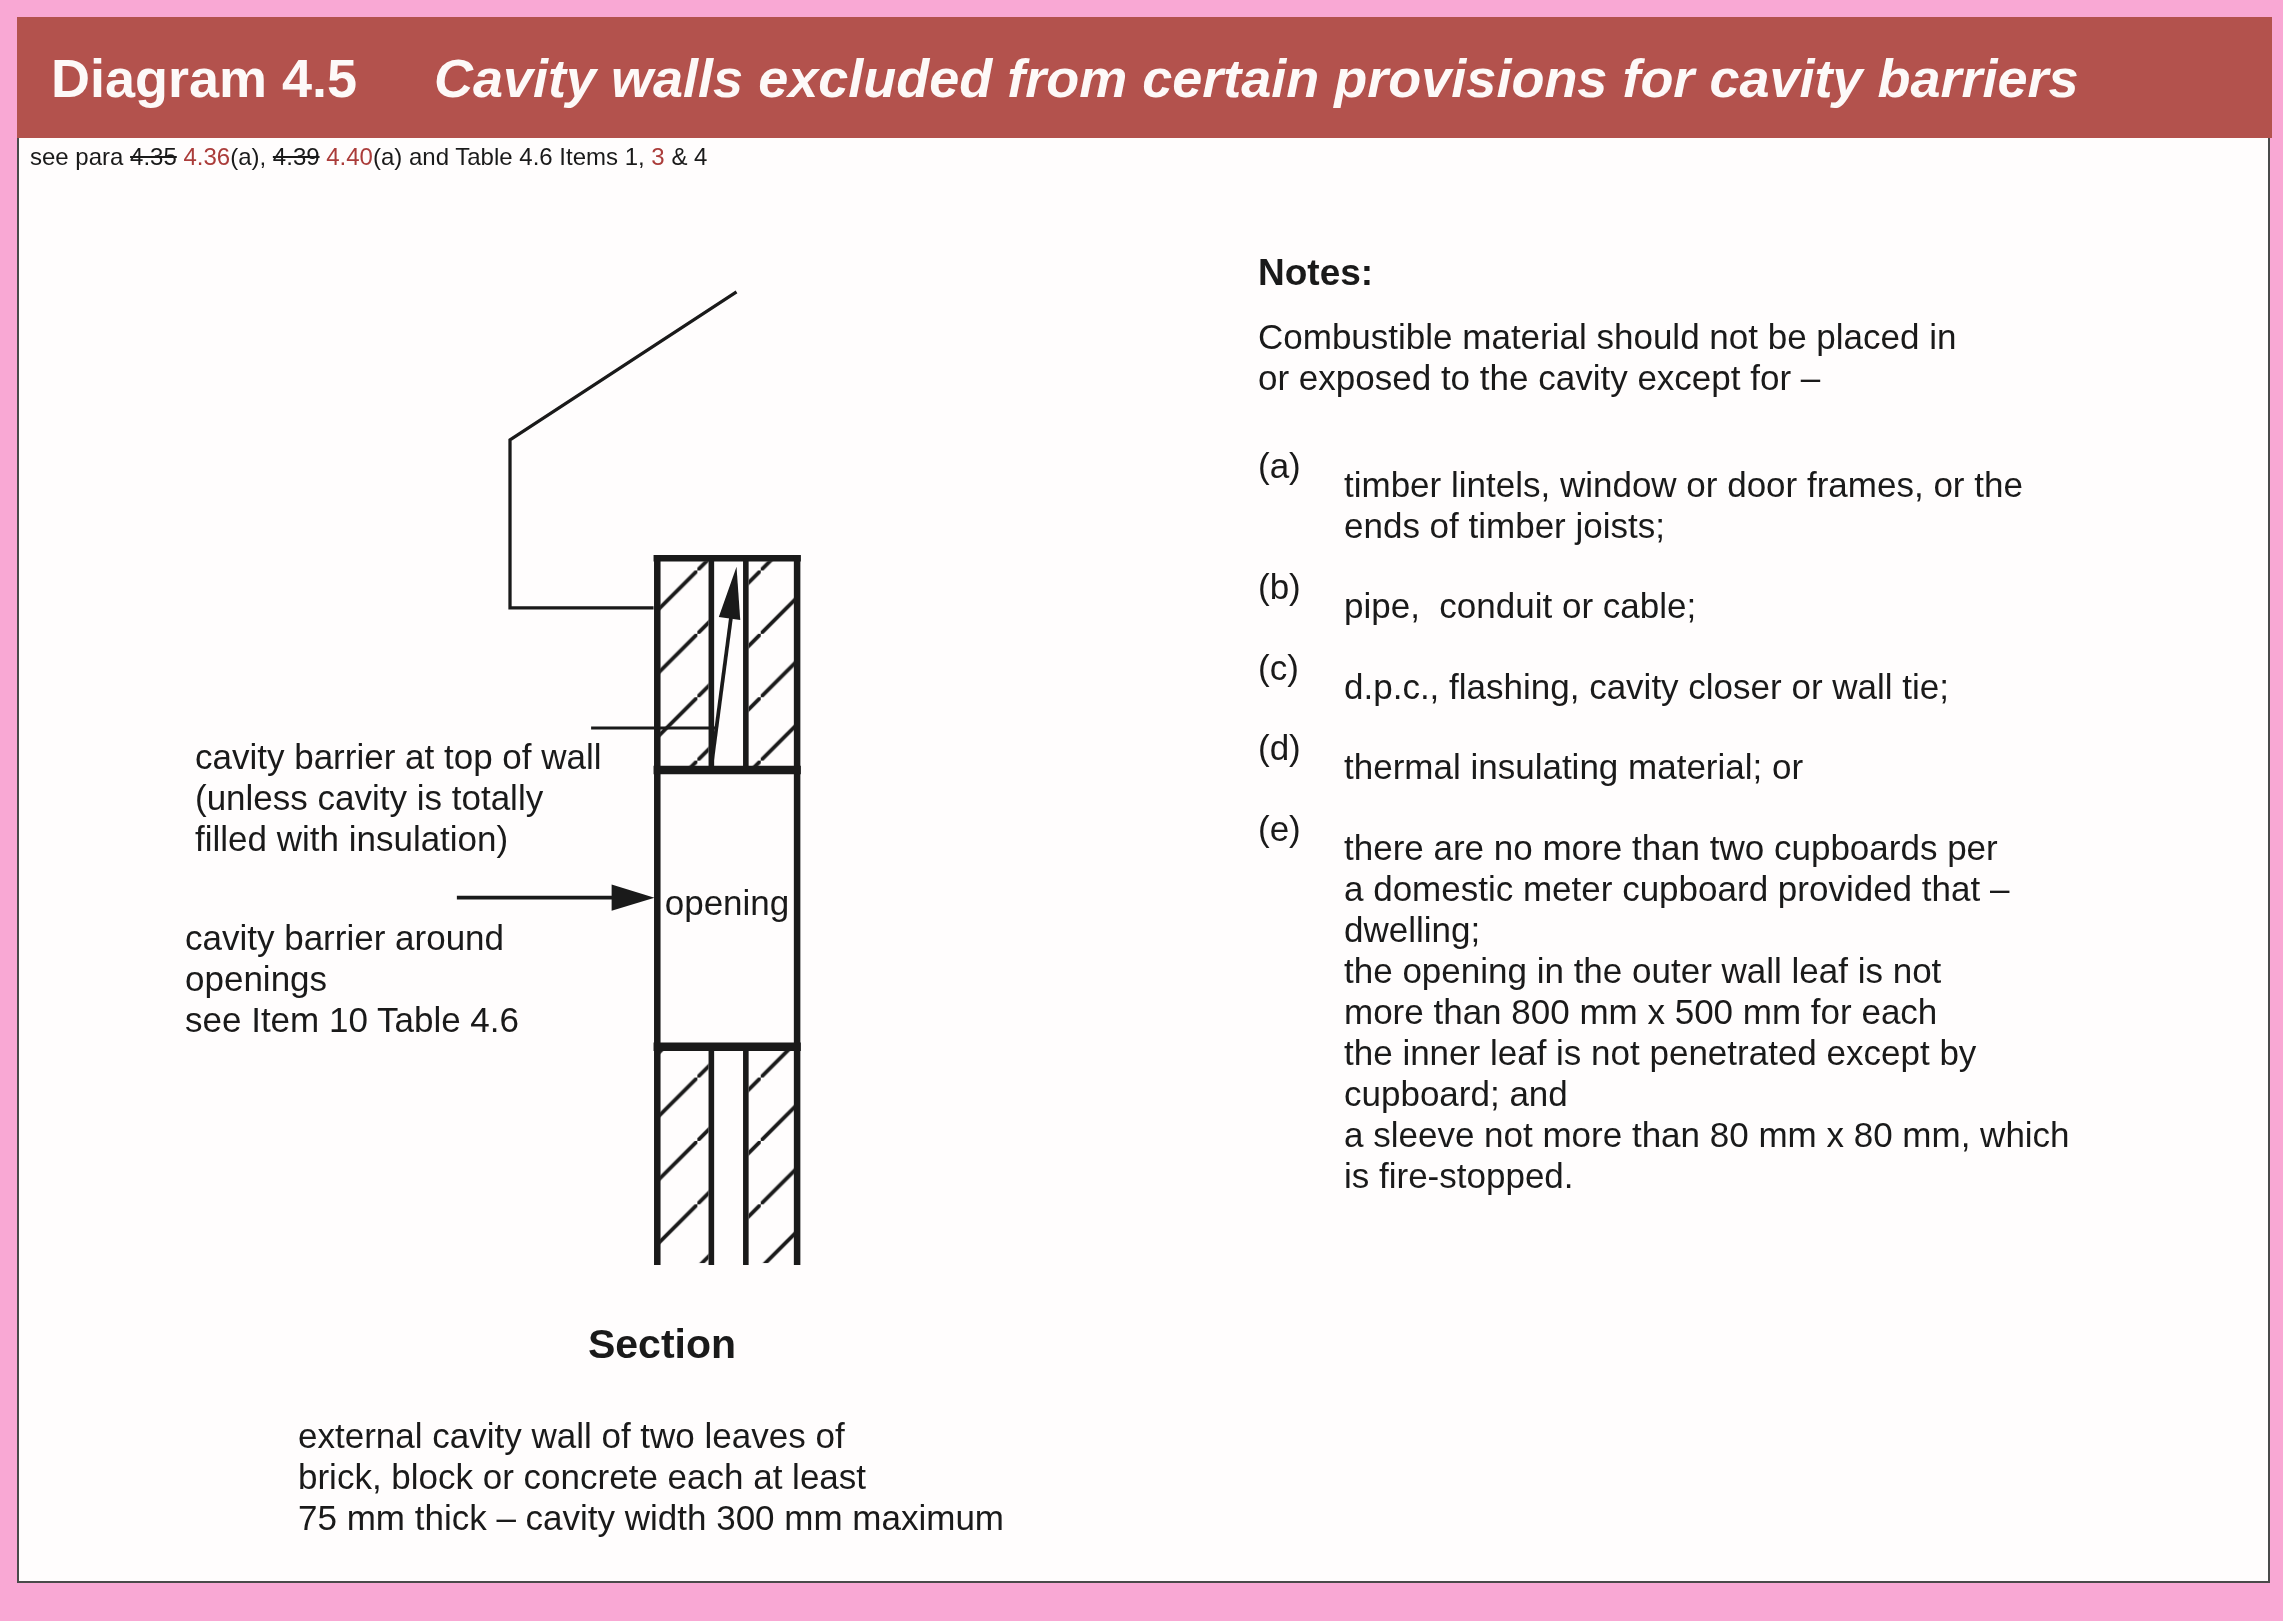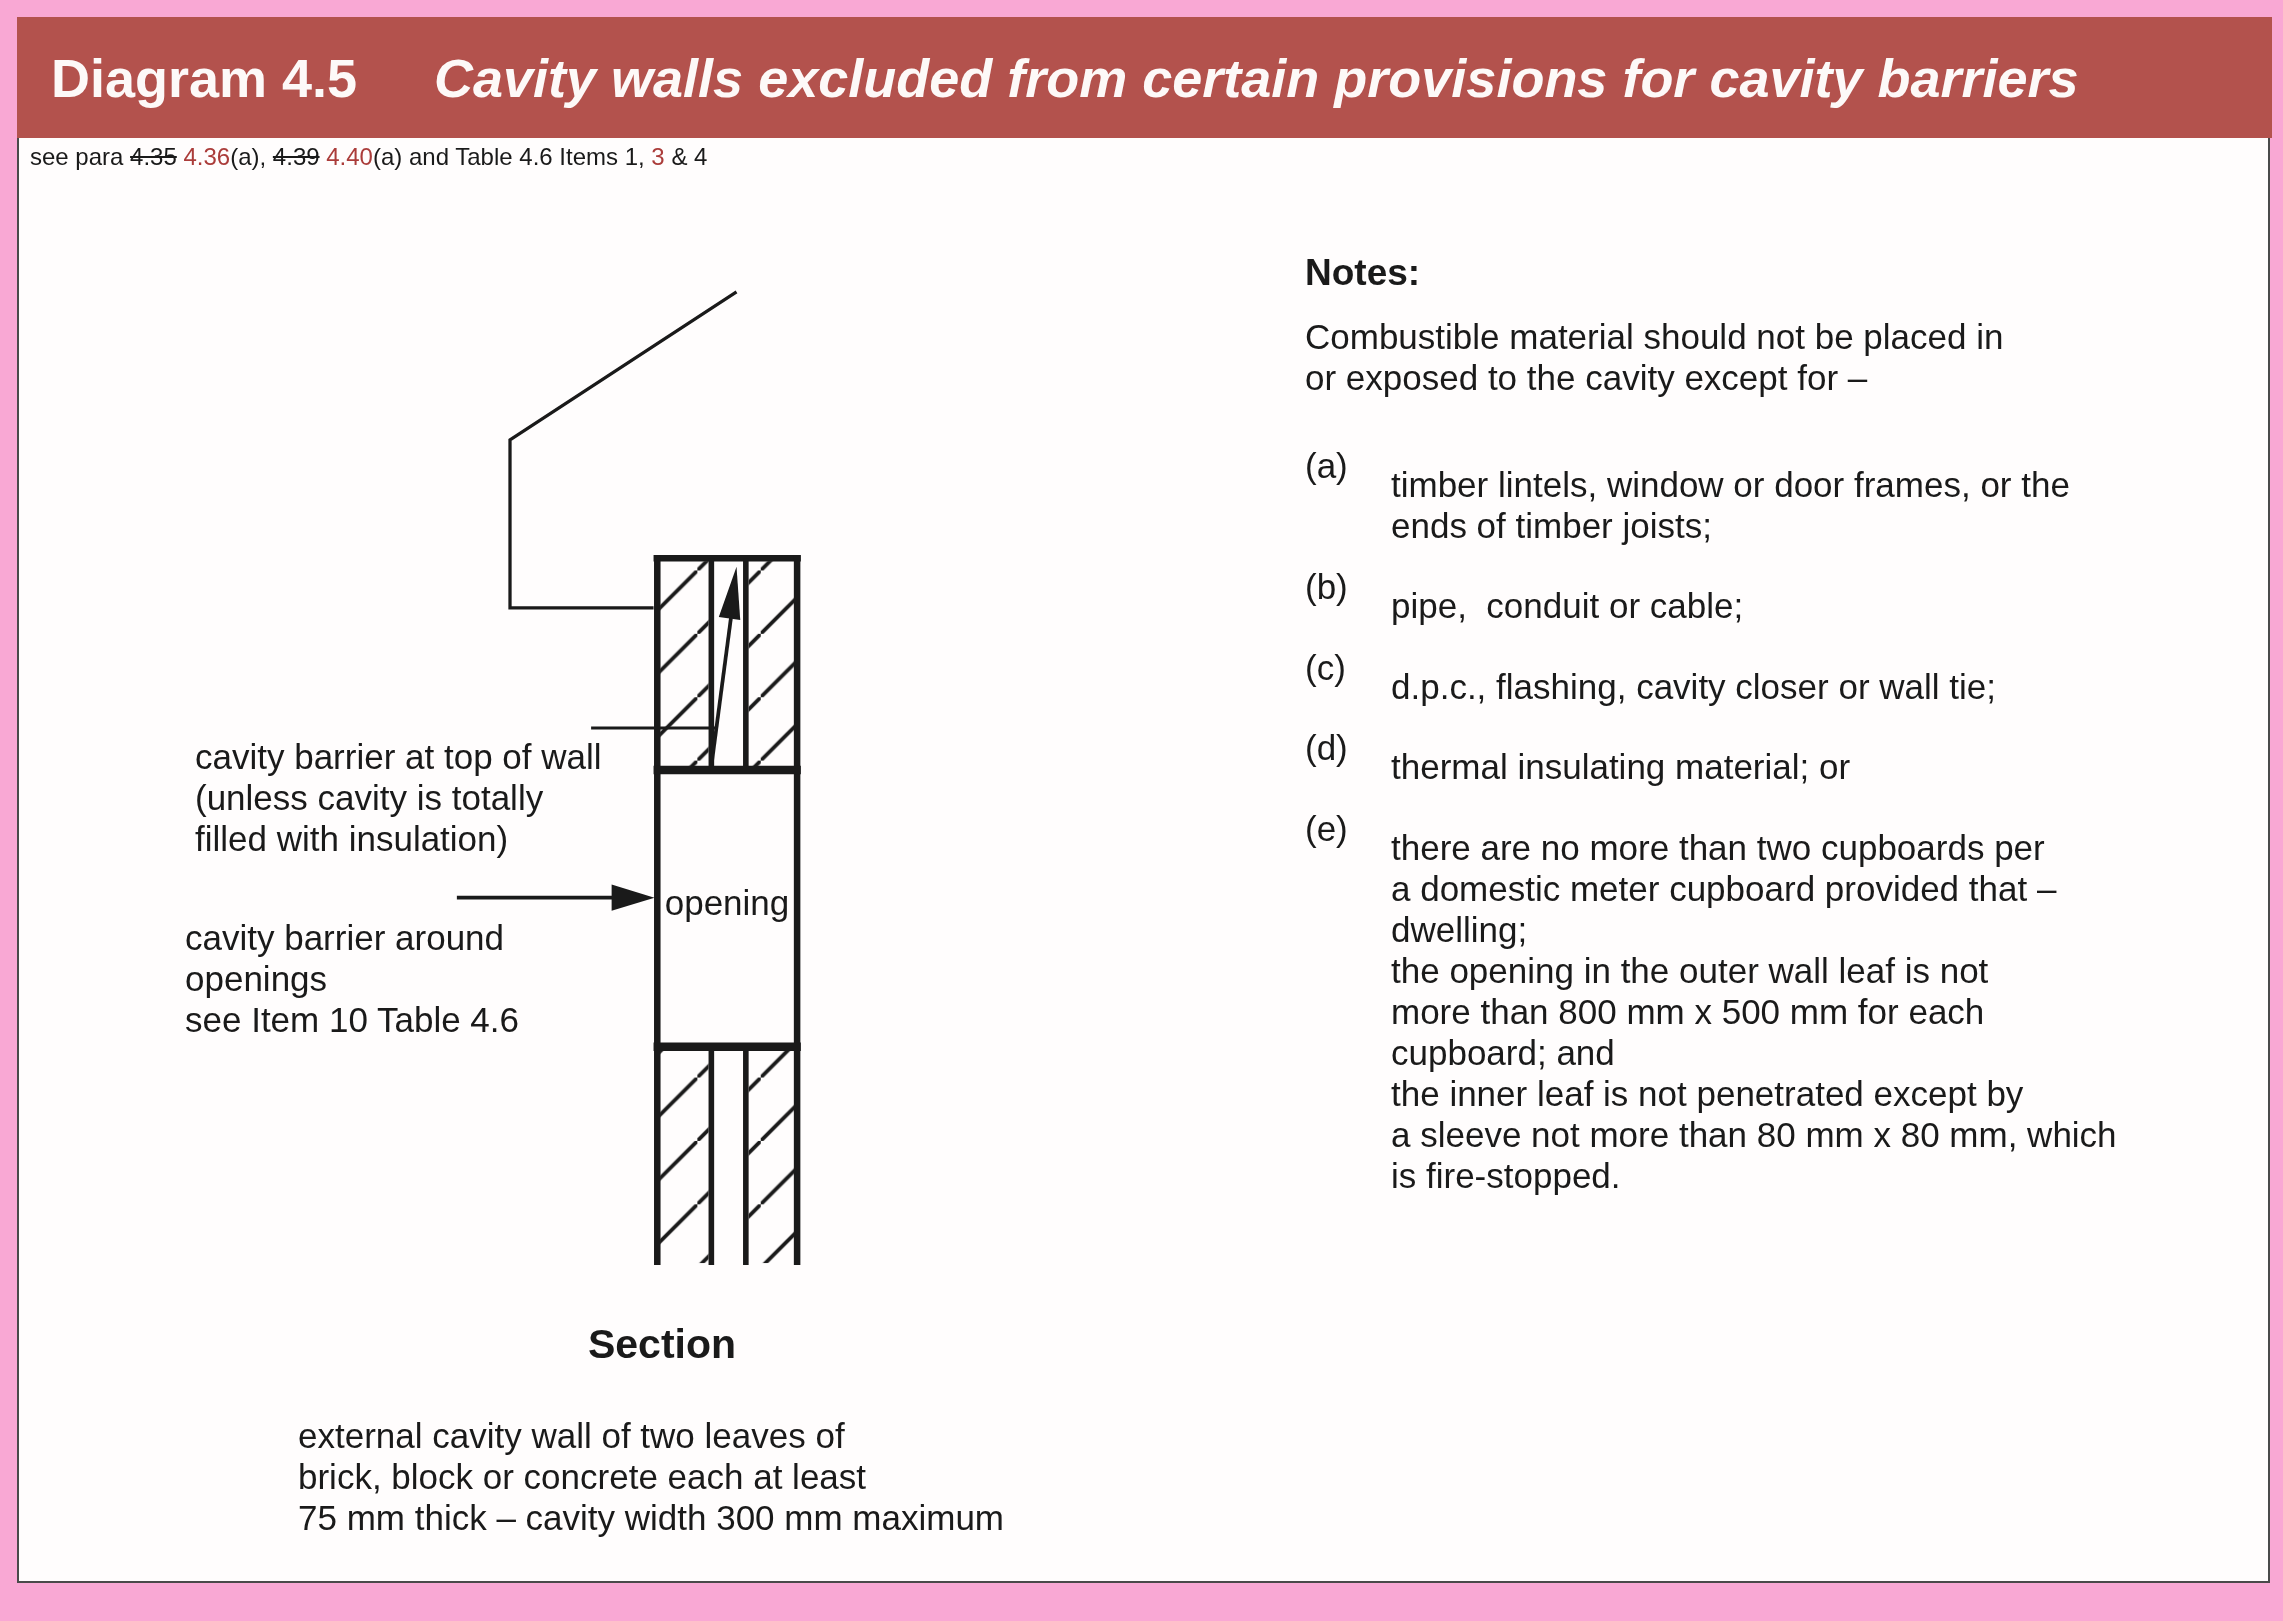--- a/index.html
+++ b/index.html
@@ -24,21 +24,21 @@
   .seg-strike{text-decoration:line-through;}
   .seg-red{color:#ab3c3a;}
   #diagram-svg{position:absolute;left:0;top:0;}
   .lbl{position:absolute;font-size:35px;line-height:41px;}
   .lbl div{white-space:pre;}
   #label-top-barrier{left:195px;top:708px;margin-top:28px;}
   #label-opening-barrier{left:185px;top:917px;}
   #opening-label{left:657px;top:882px;width:140px;text-align:center;}
   #section-label{left:522px;top:1324px;width:280px;text-align:center;font-size:41px;font-weight:bold;}
   #wall-caption{left:298px;top:1415px;}
-  #notes{position:absolute;left:1305px;top:250px;width:960px;font-size:35px;line-height:41px;}
+  #notes{position:absolute;left:1258px;top:250px;width:960px;font-size:35px;line-height:41px;}
   #notes-heading{font-size:37px;font-weight:bold;line-height:45px;margin:0 0 20.5px 0;}
   #notes-intro{margin:0 0 47px 0;}
   #notes-intro div{white-space:pre;}
   .note-item{display:flex;margin:0 0 20.5px 0;}
   .note-marker{width:86px;flex:0 0 86px;white-space:pre;}
   .note-lines{flex:1;margin-top:19px;}
   .note-lines div{white-space:pre;}
 </style>
 </head>
 <body>
@@ -153,22 +153,22 @@
     </div>
 
     <div class="note-item">
       <div class="note-marker">(e)</div>
       <div class="note-lines">
         <div>there are no more than two cupboards per</div>
         <div>a domestic meter cupboard provided that –</div>
         <div>dwelling;</div>
         <div>the opening in the outer wall leaf is not</div>
         <div>more than 800 mm x 500 mm for each</div>
+        <div>the inner leaf is not penetrated except by</div>
         <div>cupboard; and</div>
-        <div>the inner leaf is not penetrated except by</div>
         <div>a sleeve not more than 80 mm x 80 mm, which</div>
         <div>is fire-stopped.</div>
       </div>
     </div>
   </div>
 
 </div>
 
 
 </body></html>

